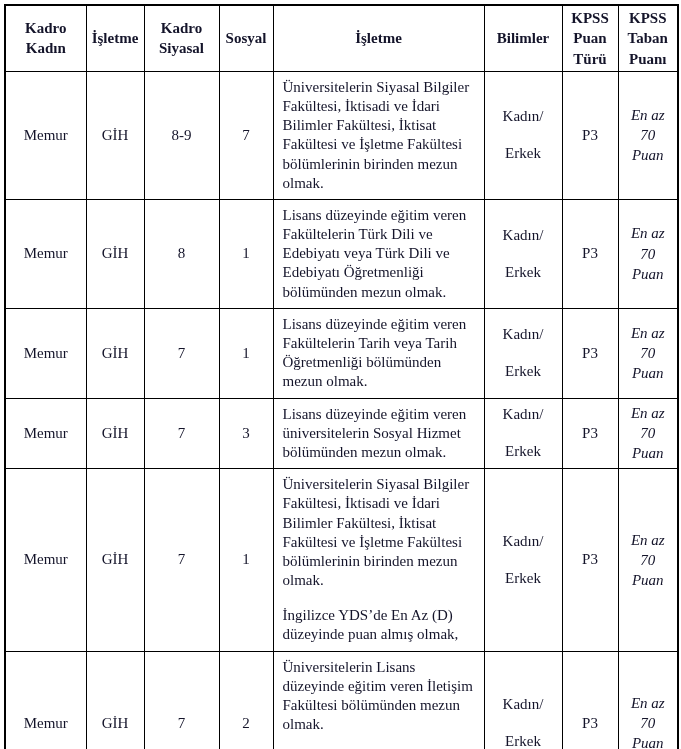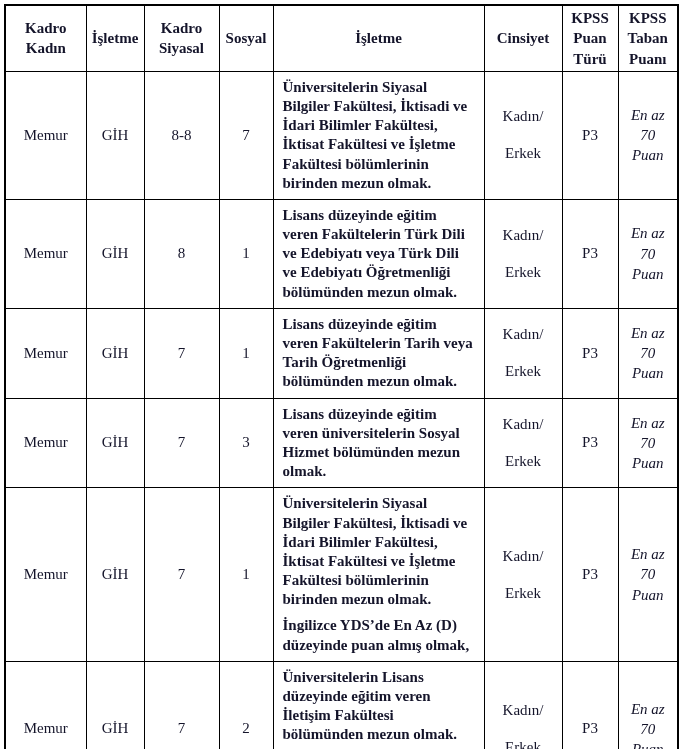--- a/index.html
+++ b/index.html
@@ -40,27 +40,26 @@
   tr.row-0 { height: 118px; }
   tr.row-1 { height: 102px; }
   tr.row-2 { height: 87px; }
   tr.row-3 { height: 67px; }
   tr.row-4 { height: 155px; }
   tr.row-5 { height: 128px; }
   td.nitelik-cell {
     text-align: left;
     padding: 6px 8px 6px 9px;
     line-height: 1.28;
-    font-weight: bold;
   }
   td.nitelik-cell p {
     margin: 0;
   }
   td.nitelik-cell p + p {
-    margin-top: 7px;
+    margin-top: 16px;
   }
   .gender-line + .gender-line {
     margin-top: 20px;
   }
   .score-lines {
     line-height: 1.35;
     font-style: italic;
   }
 </style>
 </head>
@@ -77,31 +76,31 @@
     <col style="width:56px">
     <col style="width:60px">
   </colgroup>
   <thead>
     <tr class="header-row">
       <th>Kadro Kadın</th>
       <th>İşletme</th>
       <th>Kadro Siyasal</th>
       <th>Sosyal</th>
       <th>İşletme</th>
-      <th>Cinsiyet</th>
+      <th>Bilimler</th>
       <th>KPSS Puan Türü</th>
       <th>KPSS Taban Puanı</th>
     </tr>
   </thead>
   <tbody>
 
     <tr class="row-0">
       <td>Memur</td>
       <td>GİH</td>
-      <td>8-8</td>
+      <td>8-9</td>
       <td>7</td>
       <td class="nitelik-cell">
         <p>Üniversitelerin Siyasal Bilgiler Fakültesi, İktisadi ve İdari Bilimler Fakültesi, İktisat Fakültesi ve İşletme Fakültesi bölümlerinin birinden mezun olmak.</p>
       </td>
       <td>
         <div class="gender-line">Kadın/</div>
         <div class="gender-line">Erkek</div>
       </td>
       <td>P3</td>
       <td class="score-lines">

